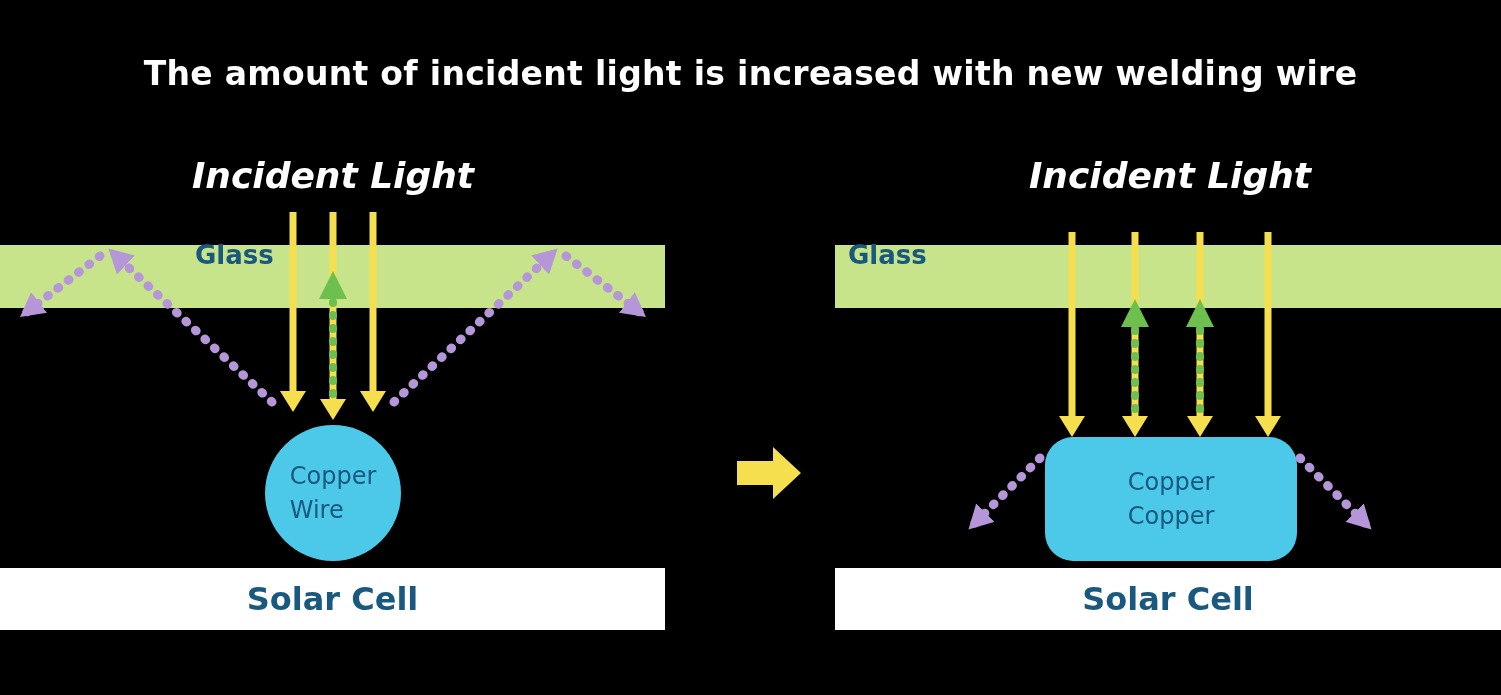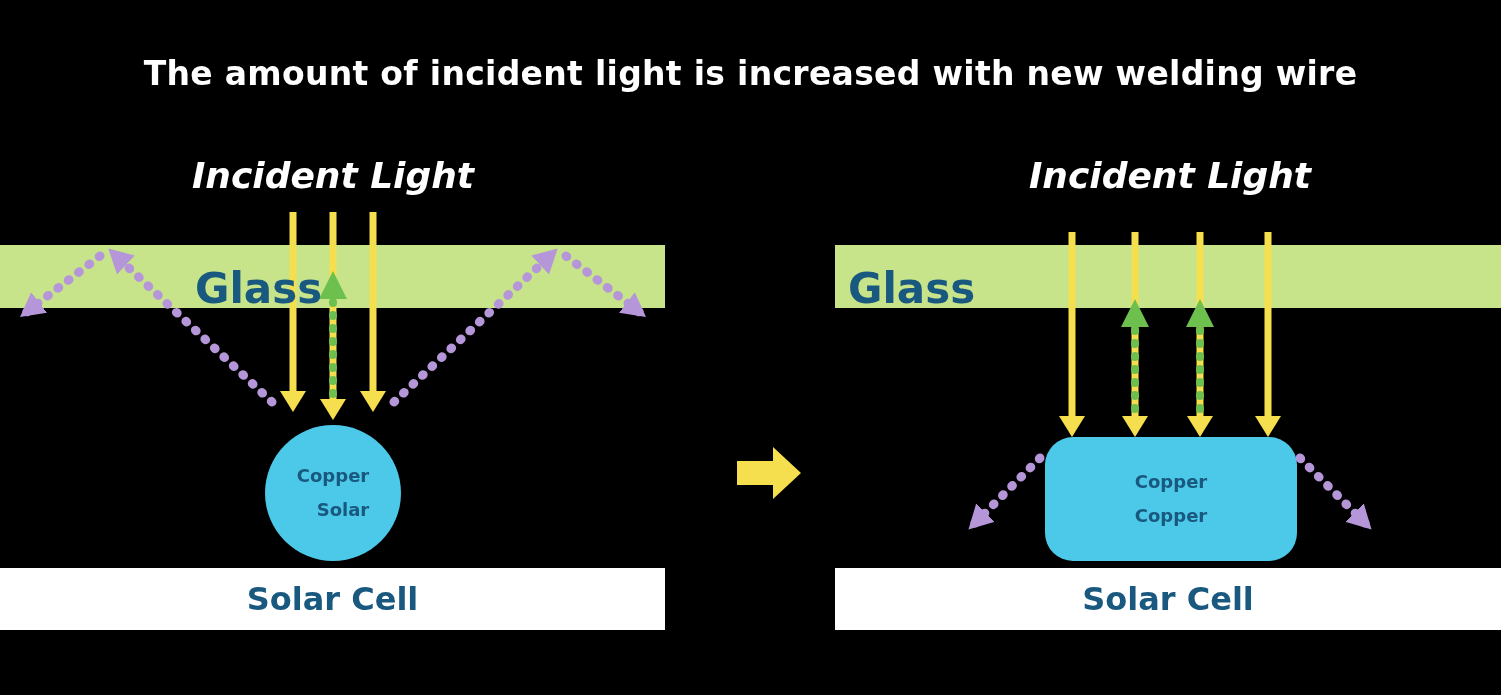--- a/index.html
+++ b/index.html
@@ -23,30 +23,30 @@
 
   .incident{position:absolute;top:155px;width:320px;text-align:center;
             font-size:36px;font-weight:700;color:var(--title);z-index:10;font-style:italic;}
   .incident.left{left:173px;}
   .incident.right{left:1010px;}
 
   .glass-bar{position:absolute;top:245px;height:63px;background:var(--glass);z-index:1;}
   .glass-bar.left{left:0;width:665px;}
   .glass-bar.right{left:835px;width:666px;}
 
-  .glass-label{position:absolute;top:264px;font-size:42px;font-weight:700;color:var(--label);z-index:10;}
+  .glass-label{position:absolute;top:240px;font-size:26px;font-weight:700;color:var(--label);z-index:10;}
   .glass-label.left{left:195px;}
   .glass-label.right{left:848px;}
 
   .copper-wire{position:absolute;left:265px;top:425px;width:136px;height:136px;border-radius:50%;
                background:var(--cyan);z-index:2;display:flex;align-items:center;justify-content:center;}
   .copper-ribbon{position:absolute;left:1045px;top:437px;width:252px;height:124px;border-radius:28px;
                  background:var(--cyan);z-index:2;display:flex;align-items:center;justify-content:center;}
-  .component-label{font-size:18px;line-height:34px;font-weight:700;color:var(--label);
-                   text-align:right;position:relative;z-index:10;}
+  .component-label{font-size:24px;line-height:34px;font-weight:400;color:var(--label);
+                   text-align:left;position:relative;z-index:10;}
 
   .solar-cell{position:absolute;top:568px;height:62px;background:var(--panel-white);z-index:1;
               display:flex;align-items:center;justify-content:center;}
   .solar-cell.left{left:0;width:665px;}
   .solar-cell.right{left:835px;width:666px;}
   .solar-label{font-size:32px;font-weight:700;color:var(--label);text-align:center;}
 
   svg.overlay{position:absolute;left:0;top:0;z-index:5;pointer-events:none;}
   .stroke-yellow{stroke:var(--yellow);}
   .fill-yellow{fill:var(--yellow);}
@@ -66,21 +66,21 @@
   <div class="incident right">Incident Light</div>
 
   <div class="glass-bar left"></div>
   <div class="glass-bar right"></div>
   <div class="glass-label left">Glass</div>
   <div class="glass-label right">Glass</div>
 
   <div class="copper-wire">
     <div class="component-label">
       <span>Copper</span><br>
-      <span>Solar</span>
+      <span>Wire</span>
     </div>
   </div>
 
   <div class="copper-ribbon">
     <div class="component-label">
       <span>Copper</span><br>
       <span>Copper</span>
     </div>
   </div>
 

